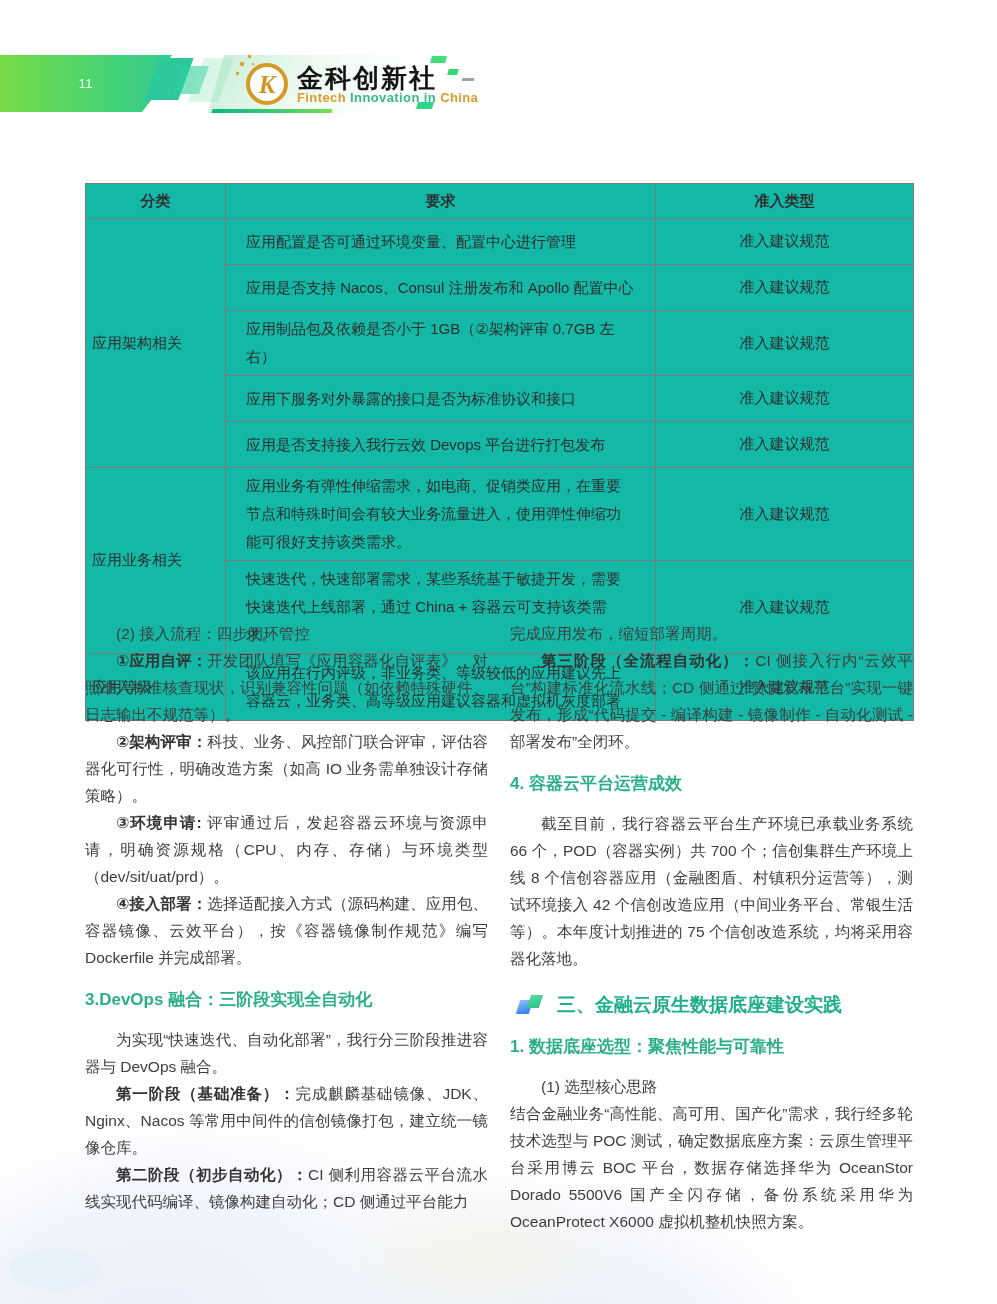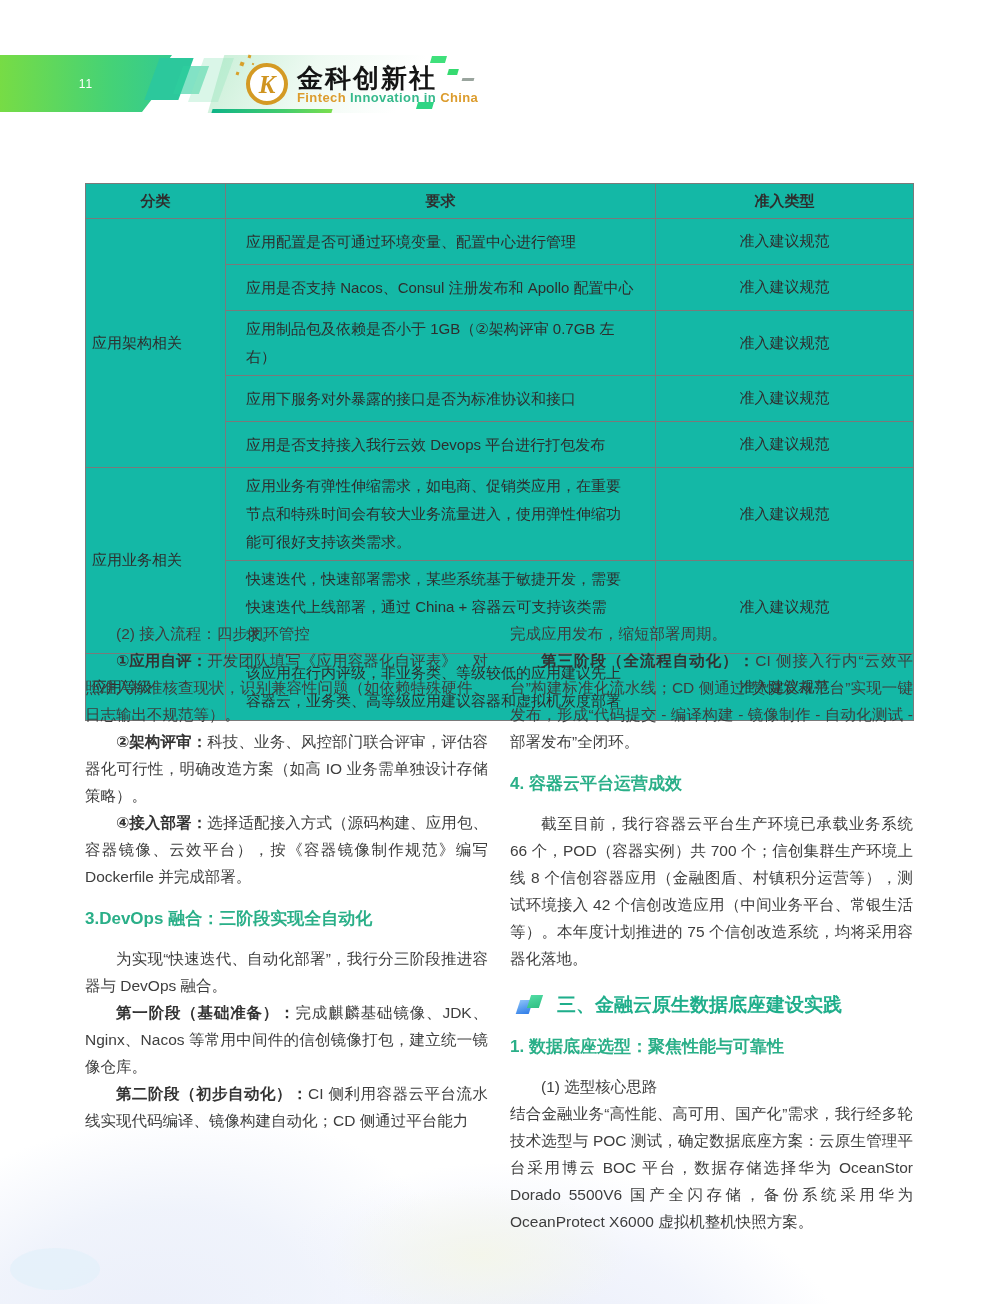--- a/index.html
+++ b/index.html
@@ -191,20 +191,21 @@
         <td class="typ">准入建议规范</td>
       </tr>
     </tbody>
   </table>
 </div>
 
 <div class="col col-left">
   <p class="ind">(2) 接入流程：四步闭环管控</p>
   <p class="ind"><b class="lead">①应用自评：</b><span>开发团队填写《应用容器化自评表》，对照准入标准核查现状，识别兼容性问题（如依赖特殊硬件、日志输出不规范等）。</span></p>
   <p class="ind"><b class="lead">②架构评审：</b><span>科技、业务、风控部门联合评审，评估容器化可行性，明确改造方案（如高 IO 业务需单独设计存储策略）。</span></p>
+  <p class="ind"><b class="lead">③环境申请:</b><span> 评审通过后，发起容器云环境与资源申请，明确资源规格（CPU、内存、存储）与环境类型（dev/sit/uat/prd）。</span></p>
   <p class="ind"><b class="lead">④接入部署：</b><span>选择适配接入方式（源码构建、应用包、容器镜像、云效平台），按《容器镜像制作规范》编写 Dockerfile 并完成部署。</span></p>
   <h3 class="green">3.DevOps 融合：三阶段实现全自动化</h3>
   <p class="ind">为实现“快速迭代、自动化部署”，我行分三阶段推进容器与 DevOps 融合。</p>
   <p class="ind"><b class="lead">第一阶段（基础准备）：</b><span>完成麒麟基础镜像、JDK、Nginx、Nacos 等常用中间件的信创镜像打包，建立统一镜像仓库。</span></p>
   <p class="ind"><b class="lead">第二阶段（初步自动化）：</b><span>CI 侧利用容器云平台流水线实现代码编译、镜像构建自动化；CD 侧通过平台能力</span></p>
 </div>
 
 <div class="col col-right">
   <p>完成应用发布，缩短部署周期。</p>
   <p class="ind"><b class="lead">第三阶段（全流程自动化）：</b><span>CI 侧接入行内“云效平台”构建标准化流水线；CD 侧通过“赞悦发布平台”实现一键发布，形成“代码提交 - 编译构建 - 镜像制作 - 自动化测试 - 部署发布”全闭环。</span></p>

